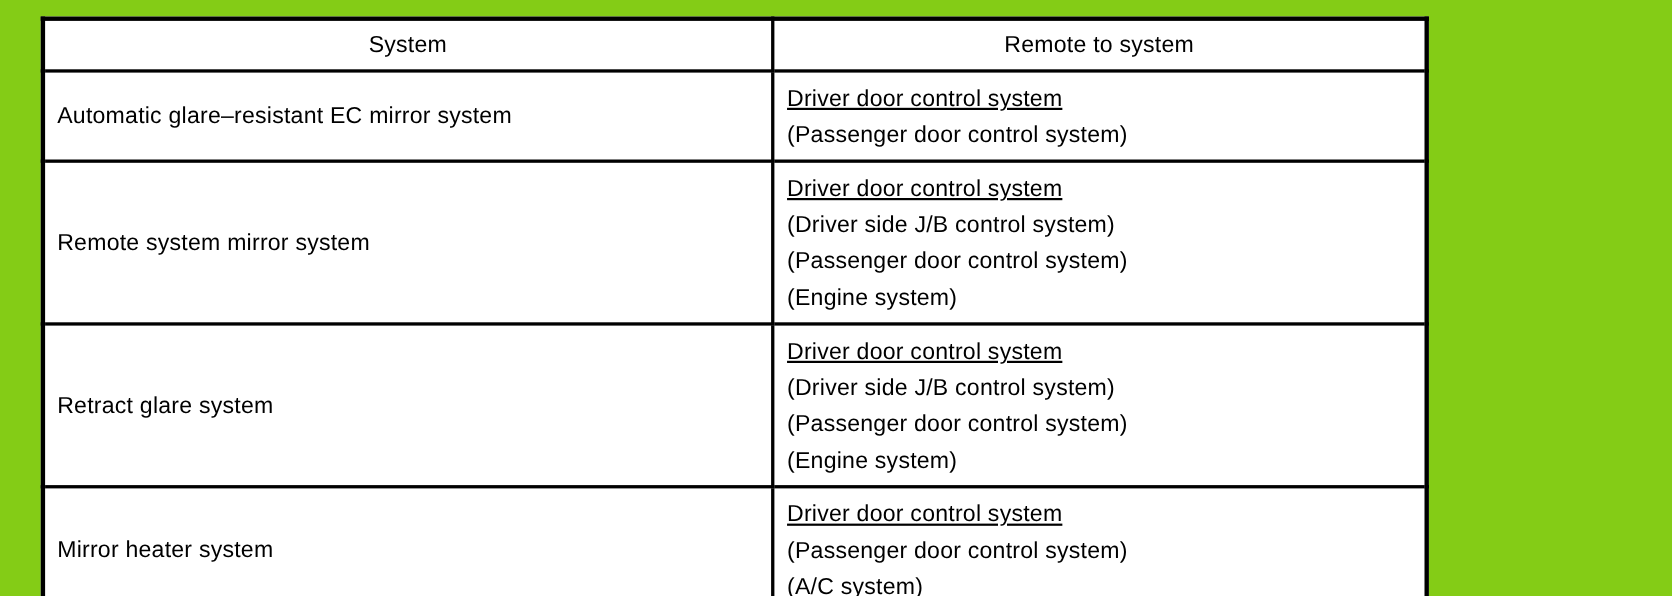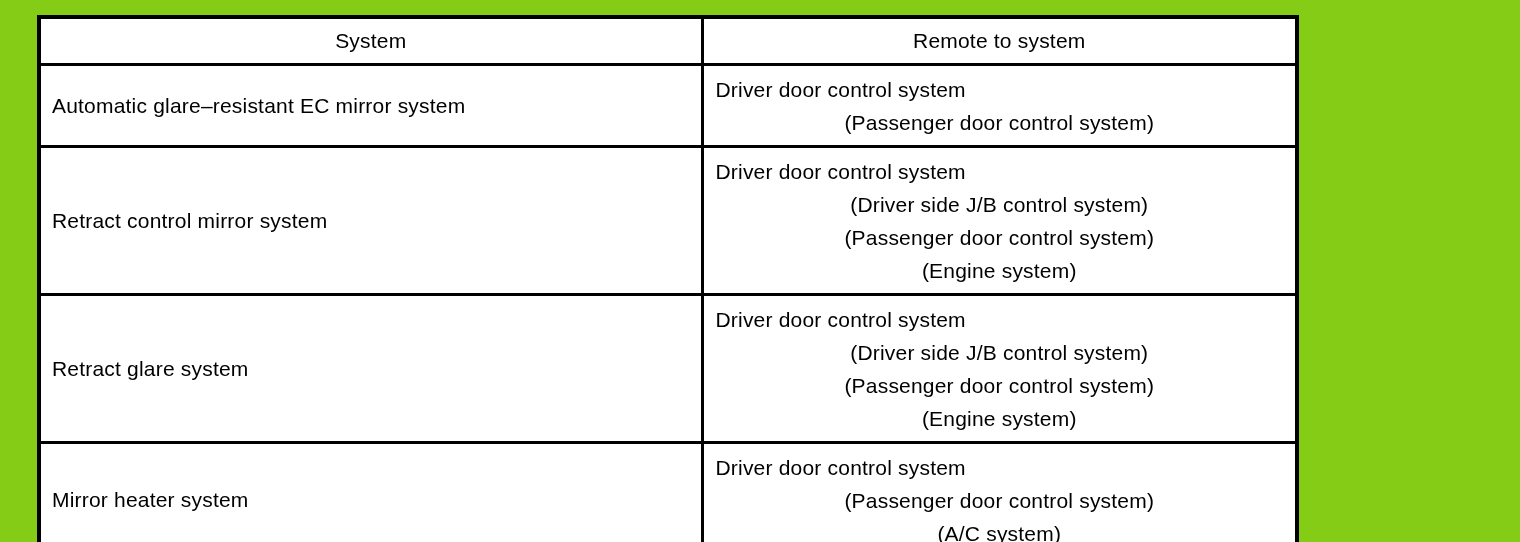--- a/index.html
+++ b/index.html
@@ -57,22 +57,22 @@
   }
   td.cell-refer {
     vertical-align: top;
     text-align: left;
     padding: 7px 12px 6px 12px;
   }
   .refer-line {
     line-height: 33px;
     white-space: nowrap;
   }
-  .refer-line.primary { text-align: left; }
-  .refer-line.secondary { text-align: center; }
+  .refer-line.primary { text-align: left; text-decoration: underline; }
+  .refer-line.secondary { text-align: left; }
 
   tr.r-1 { height: 73px; margin-top: 19px; }
   tr.r-2 { height: 141px; }
   tr.r-3 { height: 140px; }
   tr.r-4 { height: 104px; }
 </style>
 </head>
 <body>
 
 <div class="page">
@@ -89,21 +89,21 @@
     </thead>
     <tbody>
       <tr class="r-1">
         <td class="cell-system">Automatic glare–resistant EC mirror system</td>
         <td class="cell-refer">
           <div class="refer-line primary">Driver door control system</div>
           <div class="refer-line secondary">(Passenger door control system)</div>
         </td>
       </tr>
       <tr class="r-2">
-        <td class="cell-system">Retract control mirror system</td>
+        <td class="cell-system">Remote system mirror system</td>
         <td class="cell-refer">
           <div class="refer-line primary">Driver door control system</div>
           <div class="refer-line secondary">(Driver side J/B control system)</div>
           <div class="refer-line secondary">(Passenger door control system)</div>
           <div class="refer-line secondary">(Engine system)</div>
         </td>
       </tr>
       <tr class="r-3">
         <td class="cell-system">Retract glare system</td>
         <td class="cell-refer">

